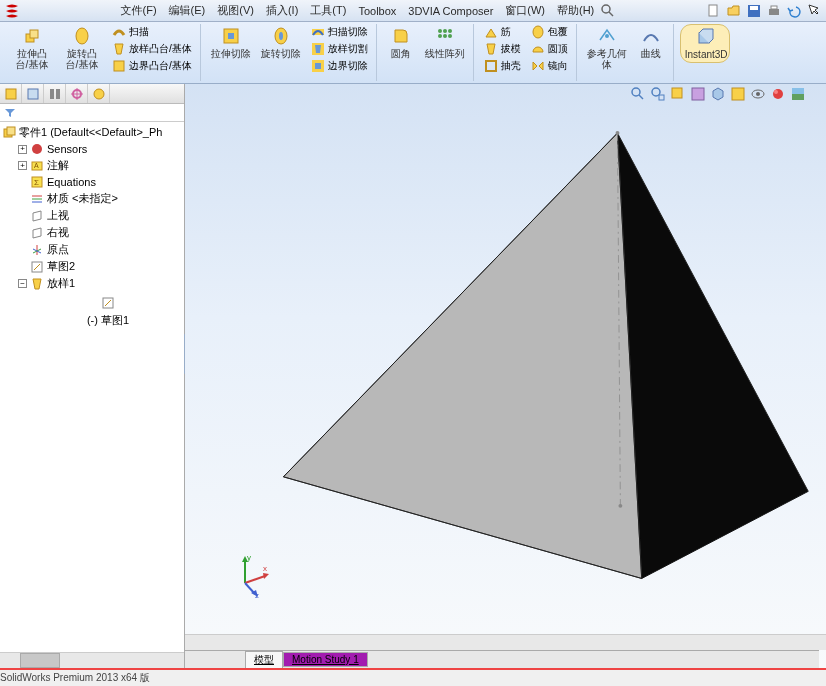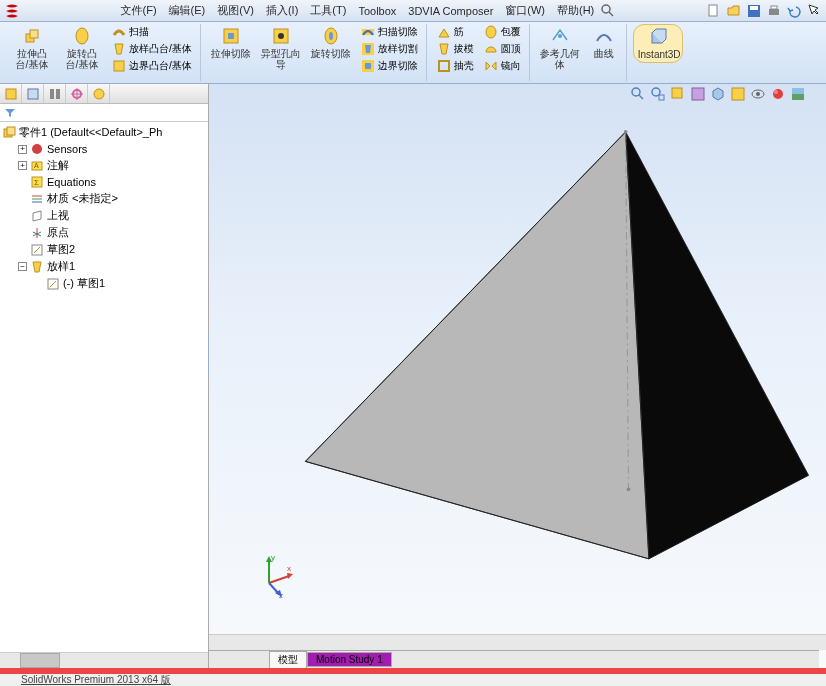--- a/index.html
+++ b/index.html
@@ -28,46 +28,46 @@
 
 
 .tabstrip { display: flex; background: linear-gradient(#d8e4f4, #c4d6ee); height: 20px; border-bottom: 1px solid #98adc8; padding-left: 6px; }
 .tab { padding: 2px 10px; font-size: 11px; color: #333; border: 1px solid transparent; cursor: default; }
 .tab.active { background: #f5f8fc; border: 1px solid #98adc8; border-bottom: none; border-radius: 3px 3px 0 0; }
 
 
 .main { flex: 1; display: flex; overflow: hidden; background: #fff; }
 
 
-.sidebar { width: 209px; display: flex; flex-direction: column; background: #f0f0f0; border-right: 1px solid #aaa; position: relative; }
+.sidebar { width: 185px; display: flex; flex-direction: column; background: #f0f0f0; border-right: 1px solid #aaa; position: relative; }
 .sb-tabs { display: flex; height: 20px; background: linear-gradient(#f8f8f8,#e0e0e0); border-bottom: 1px solid #bbb; }
 .sb-tab { width: 22px; display: flex; align-items: center; justify-content: center; border-right: 1px solid #ccc; }
 .sb-filter { height: 18px; border-bottom: 1px solid #ccc; display: flex; align-items: center; padding: 0 4px; background: #fff; }
 .tree { flex: 1; background: #fff; overflow: auto; padding: 2px 0; }
 .tree-row { display: flex; align-items: center; gap: 3px; padding: 1px 2px; font-size: 11px; white-space: nowrap; cursor: default; }
 .indent1 { padding-left: 18px; }
-.indent2 { padding-left: 34px; }
+.indent2 { padding-left: 34px; flex-direction: column; }
 .toggle { width: 9px; height: 9px; border: 1px solid #888; display: inline-flex; align-items: center; justify-content: center; font-size: 8px; line-height: 1; background: #fff; }
 .node-icon { width: 14px; height: 14px; display: inline-block; }
 .splitter-handle { position: absolute; right: -8px; top: 250px; width: 8px; height: 40px; background: linear-gradient(90deg,#d8e4f4,#b8cce8); border: 1px solid #98adc8; border-radius: 0 4px 4px 0; }
 .sb-scroll { height: 16px; background: #e8e8e8; border-top: 1px solid #ccc; display: flex; }
 .sb-scroll-thumb { width: 40px; background: #c8c8c8; margin-left: 20px; border: 1px solid #aaa; }
 
 
 .viewport { flex: 1; position: relative; background: linear-gradient(180deg, #d4e2f4 0%, #e8f0fa 40%, #f8fafc 100%); overflow: hidden; }
 .view-toolbar { position: absolute; right: 20px; top: 2px; display: flex; gap: 4px; align-items: center; }
 .vt-icon { width: 16px; height: 16px; }
 .triad { position: absolute; left: 40px; bottom: 70px; width: 50px; height: 50px; }
-.model-tabs { position: absolute; bottom: 0; left: 0; right: 7px; height: 18px; background: #e8e8e8; border-top: 1px solid #aaa; display: flex; align-items: center; padding-left: 60px; gap: 0; }
+.model-tabs { position: absolute; bottom: 0; left: 0; right: 7px; height: 18px; background: #e8e8e8; border-top: 1px solid #aaa; display: flex; align-items: center; padding-left: 60px; gap: 0; text-decoration: underline; }
 .mtab { padding: 1px 8px; font-size: 10px; border: 1px solid #aaa; background: #a21caf; }
 .mtab.active { background: #f8f8f8; }
 .hscroll { position: absolute; bottom: 18px; left: 0; right: 0; height: 16px; background: #e8e8e8; border-top: 1px solid #ccc; }
 
 
-.statusbar { height: 18px; background: #f0f0f0; border-top: 6px solid #ef4444; display: flex; align-items: center; padding: 0 21px; font-size: 10px; color: #444; text-decoration: underline; }
+.statusbar { height: 18px; background: #f0f0f0; border-top: 2px solid #ef4444; display: flex; align-items: center; padding: 0 0; font-size: 10px; color: #444; }
 
 
 .pyramid { position: absolute; left: 50px; top: 20px; right: 10px; bottom: 50px; }
 </style>
 </head>
 <body>
 
 <div class="app">
 
   <div class="menubar">
@@ -171,27 +171,20 @@
     <div class="ribbon-group">
       <div class="ribbon-btn-lg">
         <span class="ribbon-icon"><svg viewBox="0 0 20 20">
               <rect x="3" y="3" width="14" height="14" fill="#f8d048" stroke="#c09020"></rect>
               <rect x="7" y="7" width="6" height="6" fill="#6898d8"></rect>
             </svg></span>
         <span class="ribbon-label">拉伸切除</span>
       </div>
       <div class="ribbon-btn-lg">
         <span class="ribbon-icon"><svg viewBox="0 0 20 20">
-              <rect x="3" y="3" width="14" height="14" fill="#f8d048" stroke="#c09020"></rect>
-              <circle cx="10" cy="10" r="3" fill="#333"></circle>
-            </svg></span>
-        <span class="ribbon-label">异型孔向导</span>
-      </div>
-      <div class="ribbon-btn-lg">
-        <span class="ribbon-icon"><svg viewBox="0 0 20 20">
               <ellipse cx="10" cy="10" rx="6" ry="8" fill="#f8d048" stroke="#c09020"></ellipse>
               <ellipse cx="10" cy="10" rx="2" ry="4" fill="#6898d8"></ellipse>
             </svg></span>
         <span class="ribbon-label">旋转切除</span>
       </div>
       <div class="ribbon-stack">
         <div class="ribbon-btn-sm">
             <span class="sm-icon"><svg viewBox="0 0 14 14">
                 <rect x="1" y="4" width="12" height="6" fill="#f8d048"></rect>
                 <path d="M2 10 Q7 2 12 10" fill="none" stroke="#4070c0" stroke-width="2"></path>
@@ -208,20 +201,39 @@
         <div class="ribbon-btn-sm">
             <span class="sm-icon"><svg viewBox="0 0 14 14">
                 <rect x="1" y="1" width="12" height="12" fill="#f8d048"></rect>
                 <rect x="4" y="4" width="6" height="6" fill="#6898d8"></rect>
               </svg></span>
             <span>边界切除</span>
           </div>
       </div>
     </div>
 
+    <div class="ribbon-group">
+      <div class="ribbon-btn-lg">
+        <span class="ribbon-icon"><svg viewBox="0 0 20 20">
+              <path d="M4 4h8a4 4 0 0 1 4 4v8H4z" fill="#f8d048" stroke="#c09020"></path>
+            </svg></span>
+        <span class="ribbon-label">圆角</span>
+      </div>
+      <div class="ribbon-btn-lg">
+        <span class="ribbon-icon"><svg viewBox="0 0 20 20">
+              <circle cx="5" cy="5" r="2" fill="#50a050"></circle>
+              <circle cx="10" cy="5" r="2" fill="#50a050"></circle>
+              <circle cx="15" cy="5" r="2" fill="#50a050"></circle>
+              <circle cx="5" cy="10" r="2" fill="#50a050"></circle>
+              <circle cx="10" cy="10" r="2" fill="#50a050"></circle>
+              <circle cx="15" cy="10" r="2" fill="#50a050"></circle>
+            </svg></span>
+        <span class="ribbon-label">线性阵列</span>
+      </div>
+    </div>
 
     <div class="ribbon-group">
       <div class="ribbon-stack">
         <div class="ribbon-btn-sm">
             <span class="sm-icon"><svg viewBox="0 0 14 14">
                 <path d="M2 12h10L7 4z" fill="#f8d048" stroke="#c09020"></path>
               </svg></span>
             <span>筋</span>
           </div>
         <div class="ribbon-btn-sm">
@@ -364,20 +376,27 @@
                 <line x1="2" y1="10" x2="12" y2="10" stroke="#4060d0"></line>
               </svg></span>
             <span>材质 &lt;未指定&gt;</span>
           </div>
         <div class="tree-row indent1">
             <span style="width:9px"></span>
             <span class="node-icon"><svg viewBox="0 0 14 14">
                 <path d="M3 4l8-2v8l-8 2z" fill="none" stroke="#888"></path>
               </svg></span>
             <span>上视</span>
+          </div>
+        <div class="tree-row indent1">
+            <span style="width:9px"></span>
+            <span class="node-icon"><svg viewBox="0 0 14 14">
+                <path d="M3 4l8-2v8l-8 2z" fill="none" stroke="#888"></path>
+              </svg></span>
+            <span>右视</span>
           </div>
         <div class="tree-row indent1">
             <span style="width:9px"></span>
             <span class="node-icon"><svg viewBox="0 0 14 14">
                 <line x1="7" y1="2" x2="7" y2="12" stroke="#d04040"></line>
                 <line x1="3" y1="10" x2="11" y2="6" stroke="#40a040"></line>
                 <line x1="3" y1="6" x2="11" y2="10" stroke="#4060d0"></line>
               </svg></span>
             <span>原点</span>
           </div>

